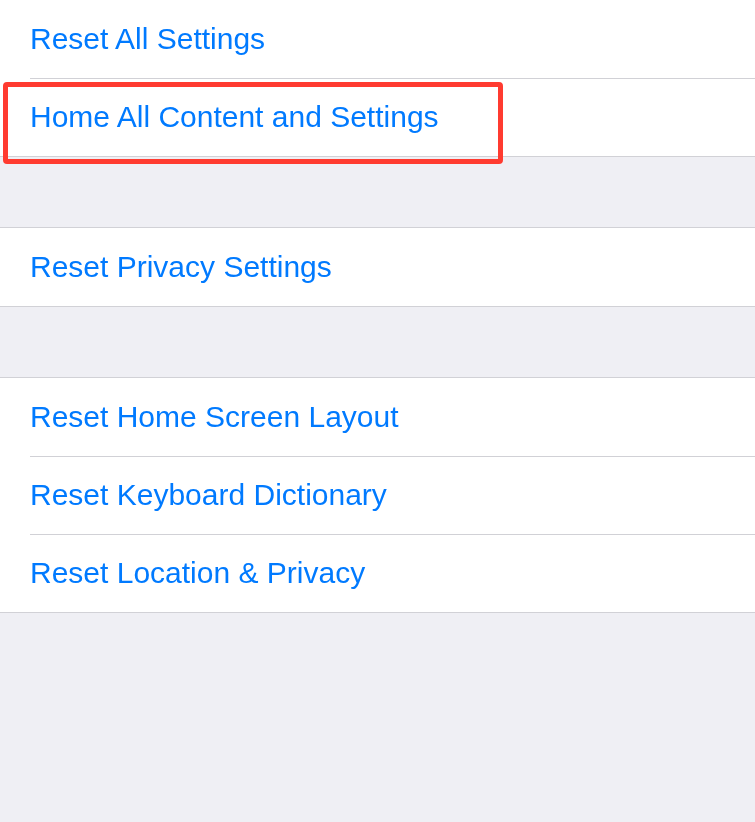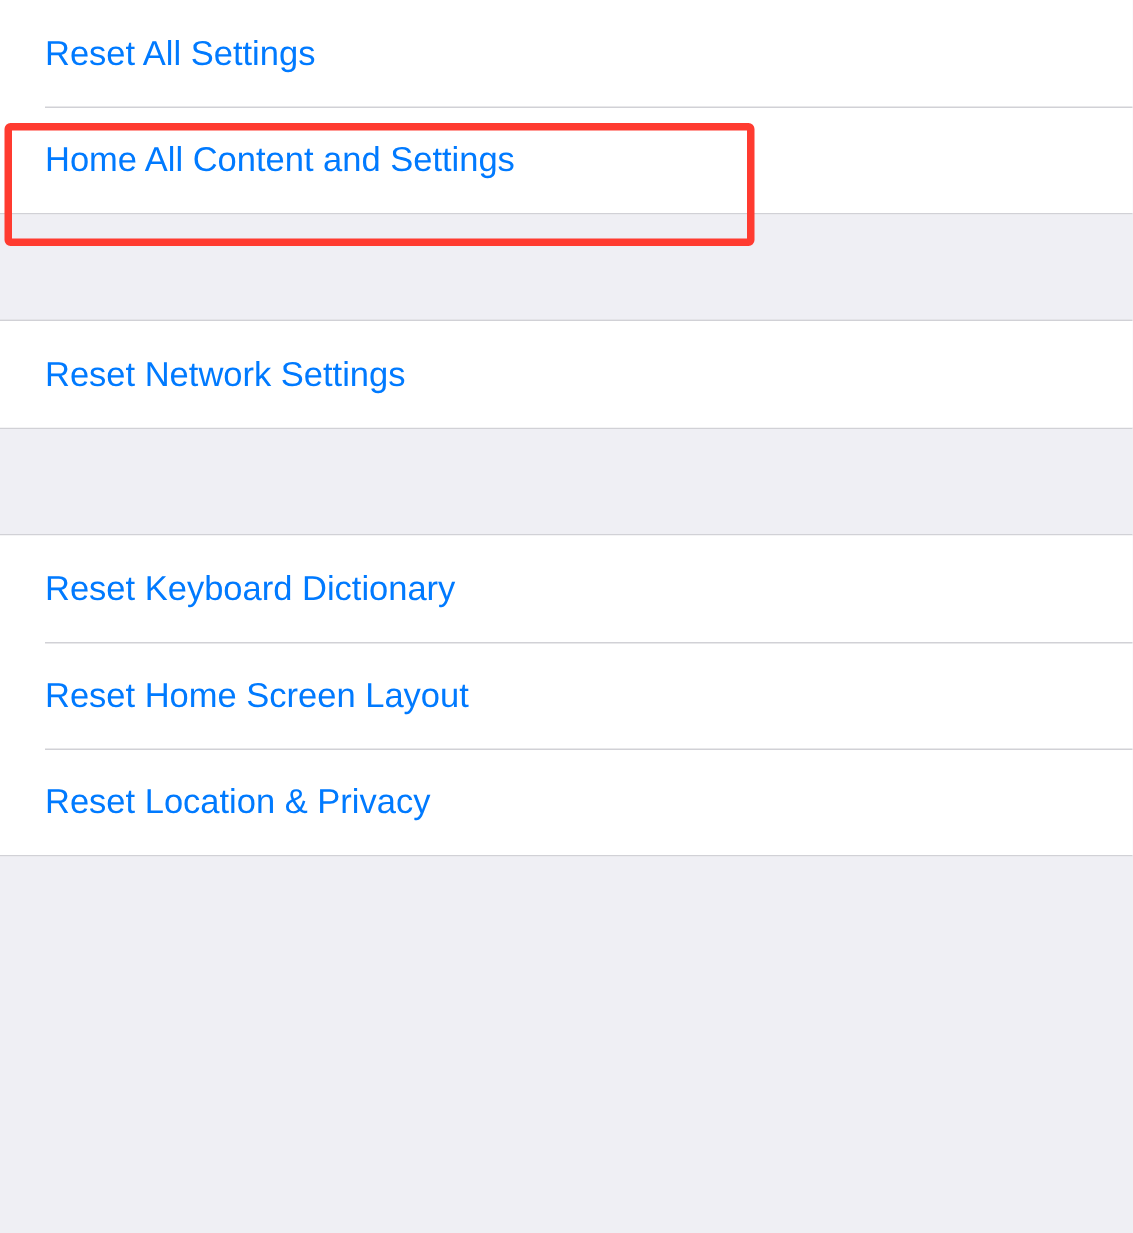--- a/index.html
+++ b/index.html
@@ -18,21 +18,21 @@
       background: #ffffff;
       border-top: 1px solid #d1d1d6;
       border-bottom: 1px solid #d1d1d6;
       margin: 0;
     }
     .group.first {
       border-top: none;
     }
     .cell {
       padding: 22px 30px;
-      font-size: 23px;
+      font-size: 30px;
       font-weight: 400;
       color: #007aff;
       cursor: pointer;
       background: #ffffff;
       position: relative;
     }
     .cell + .cell::before {
       content: "";
       position: absolute;
       top: 0;
@@ -69,28 +69,28 @@
 <div class="container">
 
   <div class="group first">
     <div class="cell">Reset All Settings</div>
     <div class="cell">Home All Content and Settings</div>
   </div>
 
   <div class="spacer"></div>
 
   <div class="group">
-    <div class="cell">Reset Network Settings</div>
+    <div class="cell">Reset Privacy Settings</div>
   </div>
 
   <div class="spacer"></div>
 
   <div class="group">
+    <div class="cell">Reset Home Screen Layout</div>
     <div class="cell">Reset Keyboard Dictionary</div>
-    <div class="cell">Reset Home Screen Layout</div>
     <div class="cell">Reset Location &amp; Privacy</div>
   </div>
 
   <div class="spacer large"></div>
 
   <div class="highlight-box" style="top:82px; left:3px; width:500px; height:82px;"></div>
 
 </div>
 
 </body></html>

